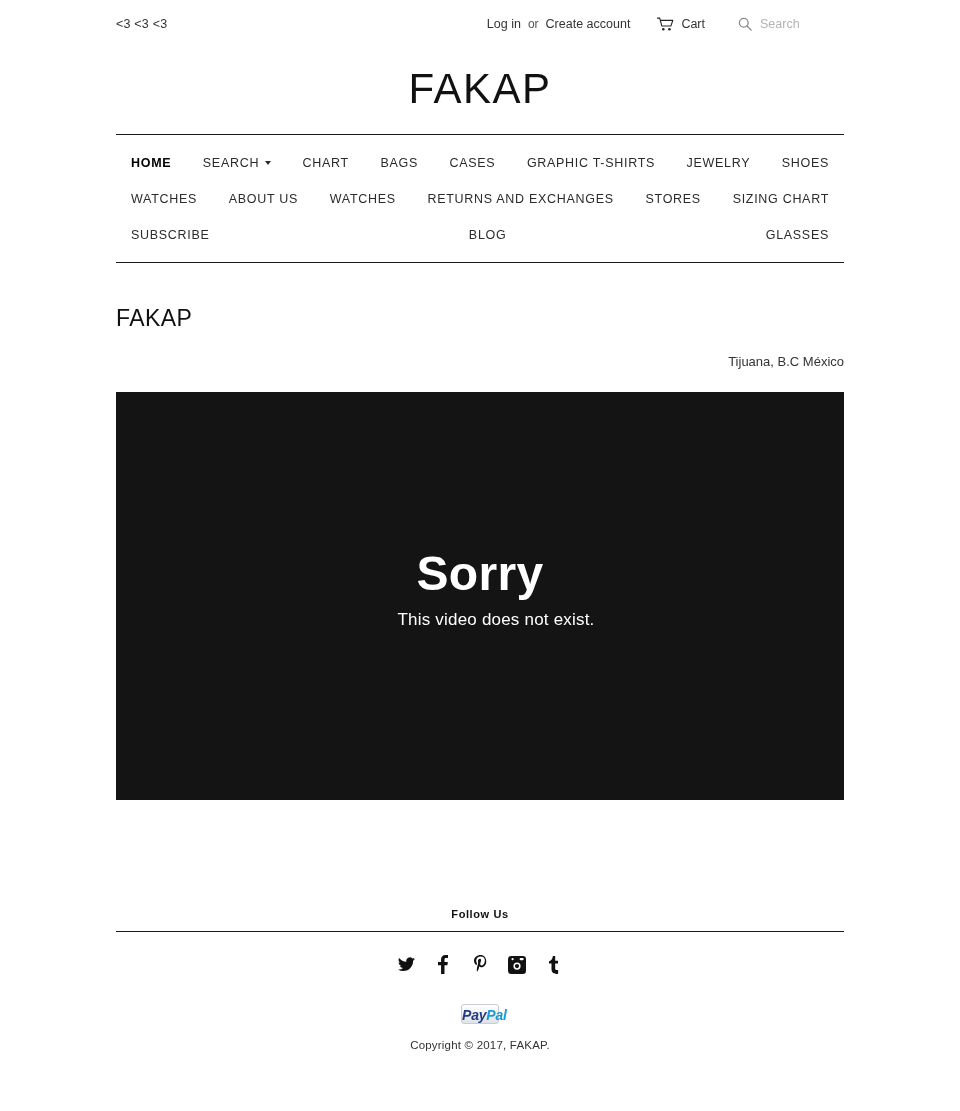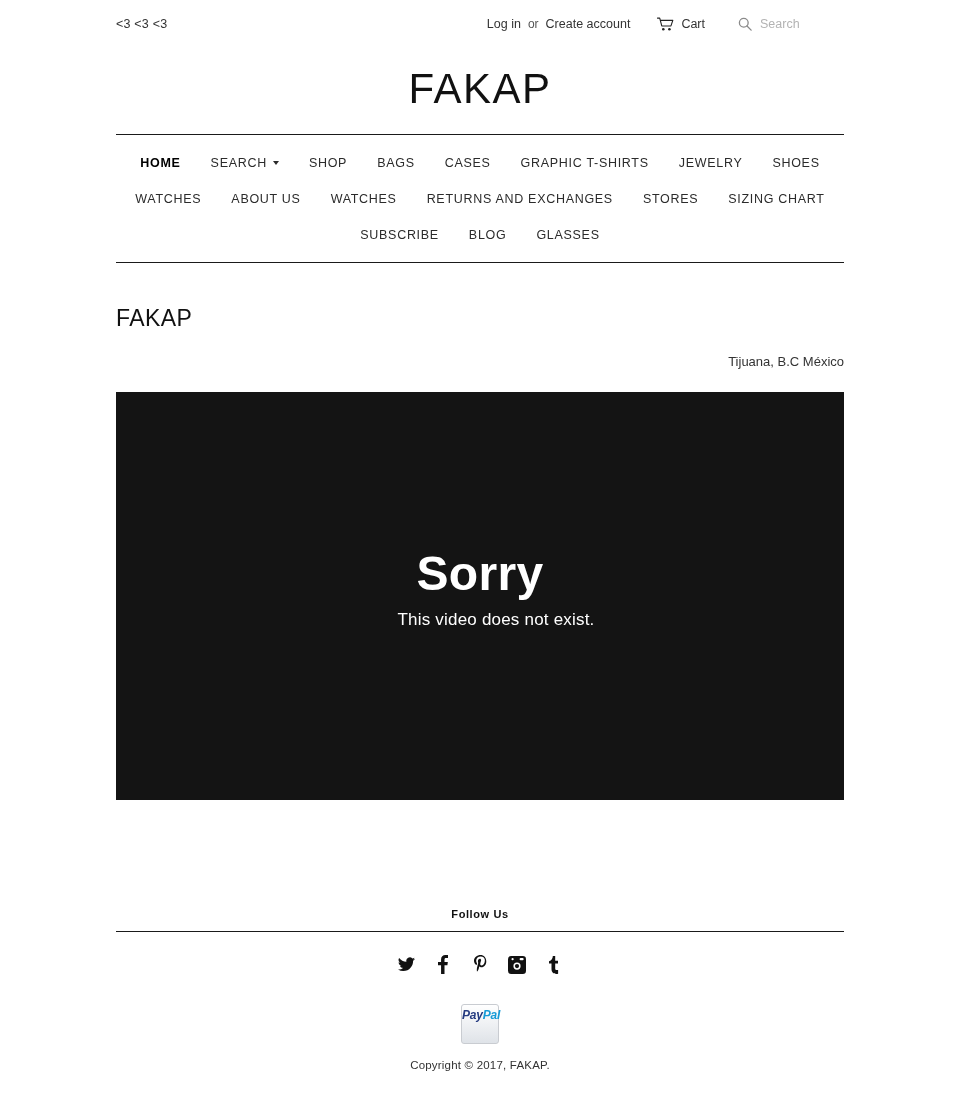--- a/index.html
+++ b/index.html
@@ -99,21 +99,21 @@
 
   
   .nav {
     border-top: 1px solid #1a1a1a;
     border-bottom: 1px solid #1a1a1a;
     padding: 10px 0 9px;
   }
   .nav-row {
     display: flex;
     flex-wrap: wrap;
-    justify-content: center;
+    justify-content: space-between;
     align-items: center;
     row-gap: 0;
   }
   .nav-item {
     display: inline-flex;
     align-items: center;
     color: #2b2b2b;
     text-decoration: none;
     font-size: 12.5px;
     letter-spacing: .7px;
@@ -207,25 +207,25 @@
     align-items: center;
     justify-content: center;
     width: 18px; height: 20px;
     color: #111;
     text-decoration: none;
   }
   .social svg { display: block; fill: #111; }
   .paypal-wrap { padding-top: 29px; }
   .paypal {
     display: inline-block;
-    width: 38px; height: 40px;
+    width: 38px; height: 20px;
     border: 1px solid #c9ccd1;
     border-radius: 3px;
     background: linear-gradient(#ffffff, #dfe3e8);
-    font-size: 12px;
+    font-size: 14px;
     font-weight: bold;
     font-style: italic;
     line-height: 20px;
     color: #253b80;
     letter-spacing: -.2px;
   }
   .paypal .pal { color: #179bd7; }
   .copyright {
     padding-top: 15px;
     font-size: 11.5px;
@@ -277,21 +277,21 @@
     <nav class="nav">
       <div class="nav-row">
           <a class="nav-item active" href="#">
             <span>HOME</span>
           </a>
           <a class="nav-item" href="#">
             <span>SEARCH</span>
             <span class="caret"></span>
           </a>
           <a class="nav-item" href="#">
-            <span>SHOP</span>
+            <span>CHART</span>
           </a>
           <a class="nav-item" href="#">
             <span>BAGS</span>
           </a>
           <a class="nav-item" href="#">
             <span>CASES</span>
           </a>
           <a class="nav-item" href="#">
             <span>GRAPHIC T-SHIRTS</span>
           </a>

